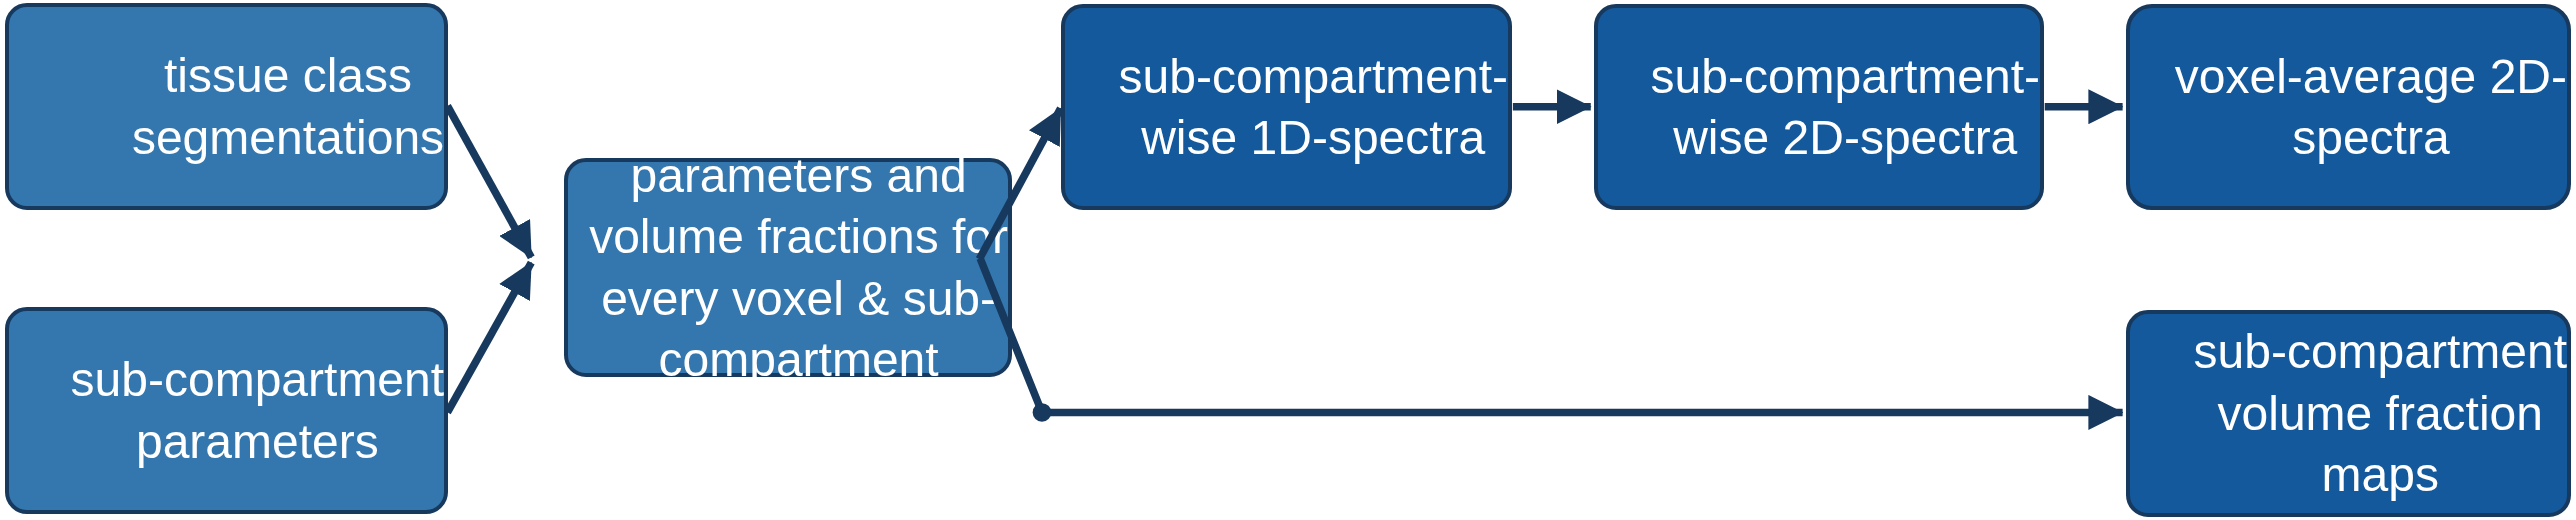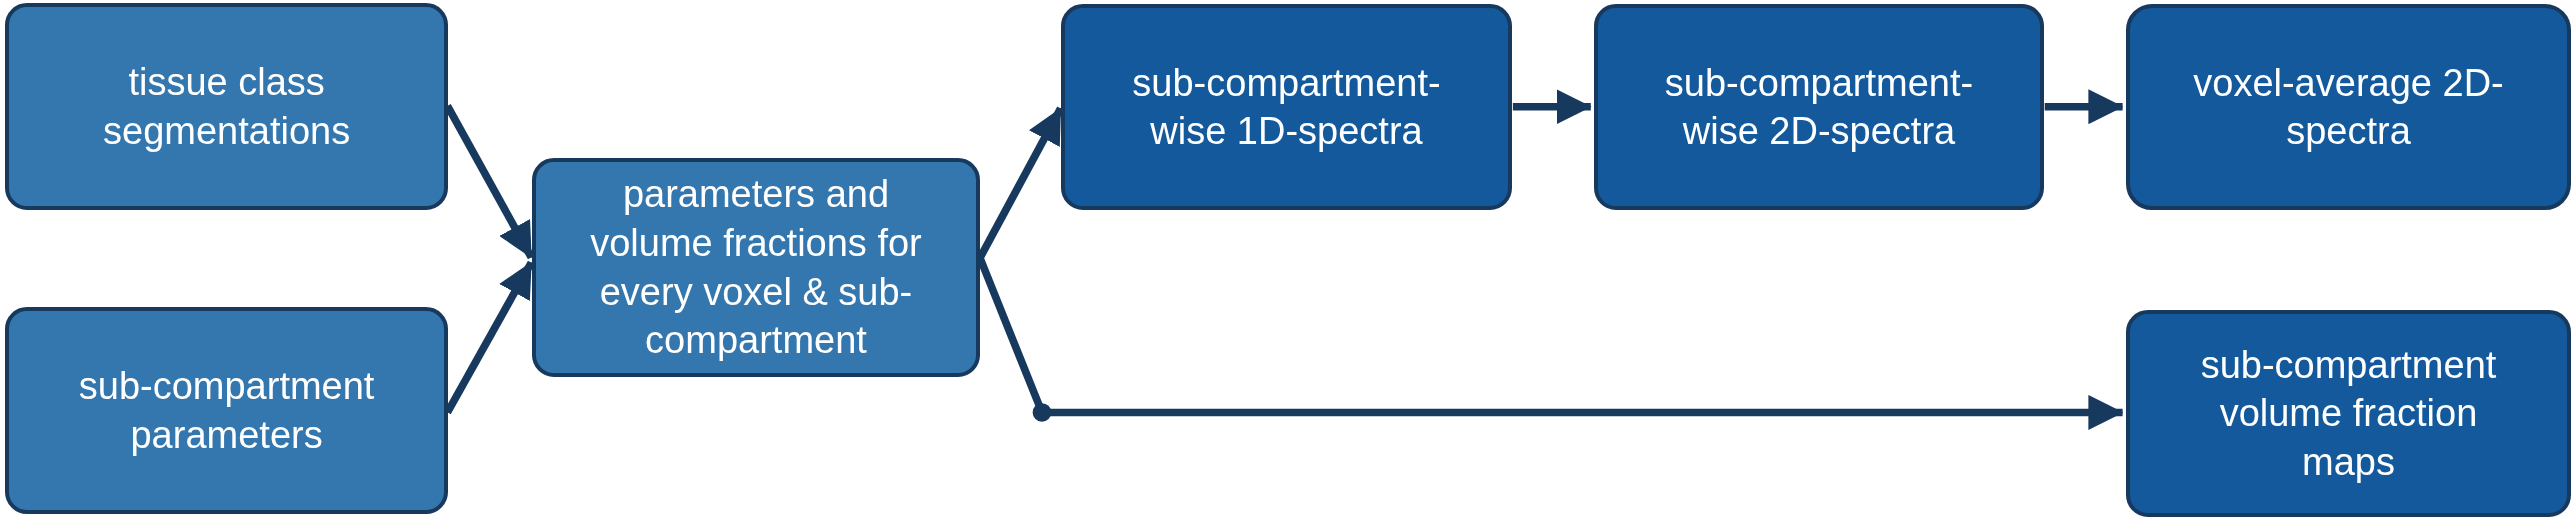--- a/index.html
+++ b/index.html
@@ -19,23 +19,23 @@
     font-family:"Liberation Sans",sans-serif;
   }
   .node{
     position:absolute;
     box-sizing:border-box;
     border:4.2px solid var(--node_border);
     border-radius:22px;
     color:var(--text);
     display:flex;
     align-items:center;
-    justify-content:center;
+    justify-content:flex-end;
     text-align:center;
-    font-size:38px;
+    font-size:48px;
     line-height:1.28;
     z-index:1;
   }
   .node.light{background:var(--node_fill_light);}
   .node.dark{background:var(--node_fill_dark);}
   .edges{
     position:absolute;
     left:0;top:0;
     z-index:2;
     pointer-events:none;
@@ -54,21 +54,21 @@
 <div class="canvas">
 
   <div class="node light" style="left:5.1px;top:3.4px;width:443px;height:207px;">
     <span>tissue class<br>segmentations</span>
   </div>
 
   <div class="node light" style="left:5.1px;top:307px;width:443px;height:207px;">
     <span>sub-compartment<br>parameters</span>
   </div>
 
-  <div class="node light" style="left:532px;top:158px;width:448px;height:219px;">
+  <div class="node light" style="left:564px;top:158px;width:448px;height:219px;">
     <span>parameters and<br>volume fractions for<br>every voxel &amp; sub-<br>compartment</span>
   </div>
 
   <div class="node dark" style="left:1061px;top:4.2px;width:451px;height:206px;">
     <span>sub-compartment-<br>wise 1D-spectra</span>
   </div>
 
   <div class="node dark" style="left:1594px;top:4.2px;width:450px;height:206px;">
     <span>sub-compartment-<br>wise 2D-spectra</span>
   </div>

